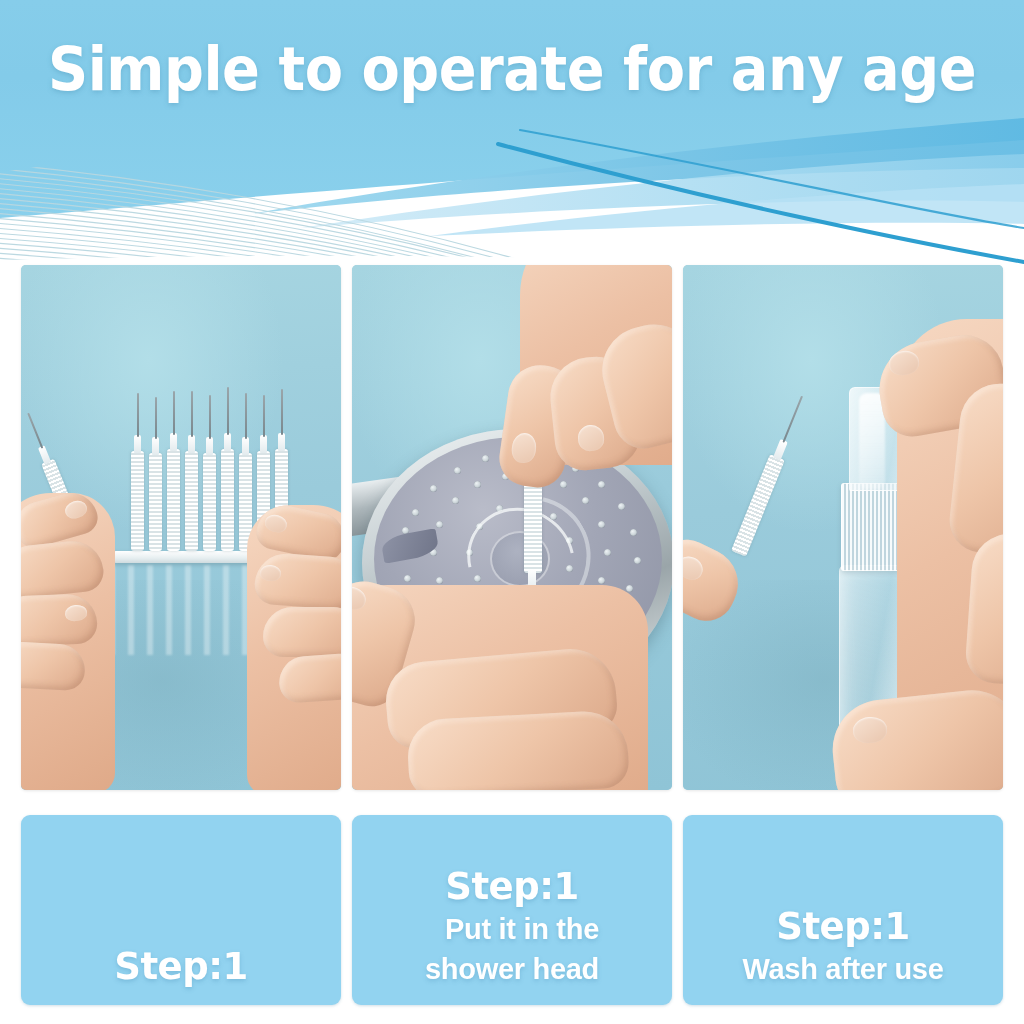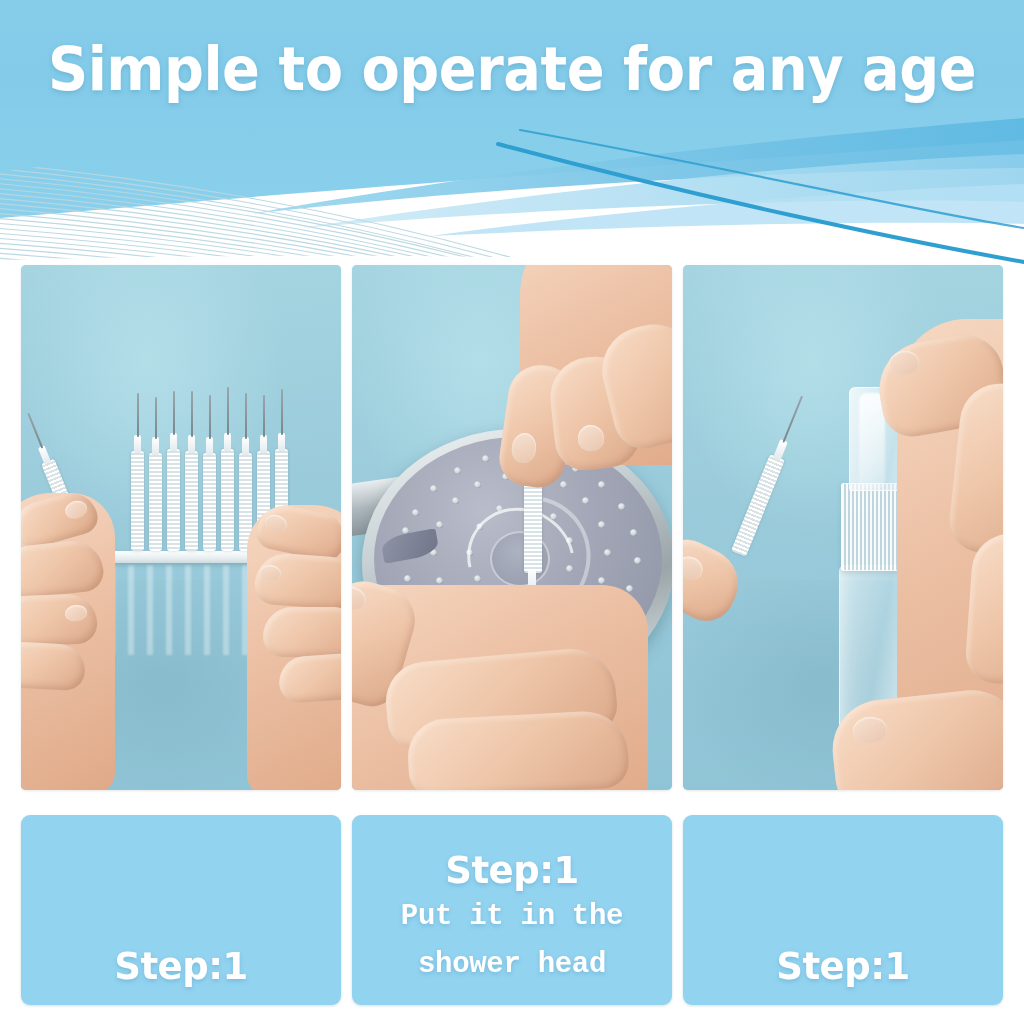--- a/index.html
+++ b/index.html
@@ -254,26 +254,26 @@
     color: #ffffff;
     font-family: "DejaVu Sans", sans-serif;
     font-weight: bold;
     font-size: 37px;
     line-height: 44px;
     letter-spacing: -0.5px;
     text-shadow: 0 2px 4px rgba(72,140,180,0.35);
   }
   .caption-desc {
     color: #ffffff;
-    font-family: Liberation Mono, monospace;
+    font-family: Liberation Sans, sans-serif;
     font-weight: bold;
     font-size: 29px;
-    line-height: 48px;
+    line-height: 40px;
     letter-spacing: -0.3px;
-    text-align: center;
+    text-align: right;
     text-shadow: 0 2px 4px rgba(72,140,180,0.35);
     white-space: pre-line;
   }
 </style>
 </head>
 <body>
 
 <div class="poster">
 
   <div class="header">
@@ -577,16 +577,17 @@
     <div class="caption">
       <div class="caption-step">Step:1</div>
     </div>
     <div class="caption">
       <div class="caption-step">Step:1</div>
       <div class="caption-desc">Put it in the
 shower head</div>
     </div>
     <div class="caption">
       <div class="caption-step">Step:1</div>
+      <div class="caption-desc">Wash after use</div>
     </div>
   </div>
 
 </div>
 
 </body></html>

